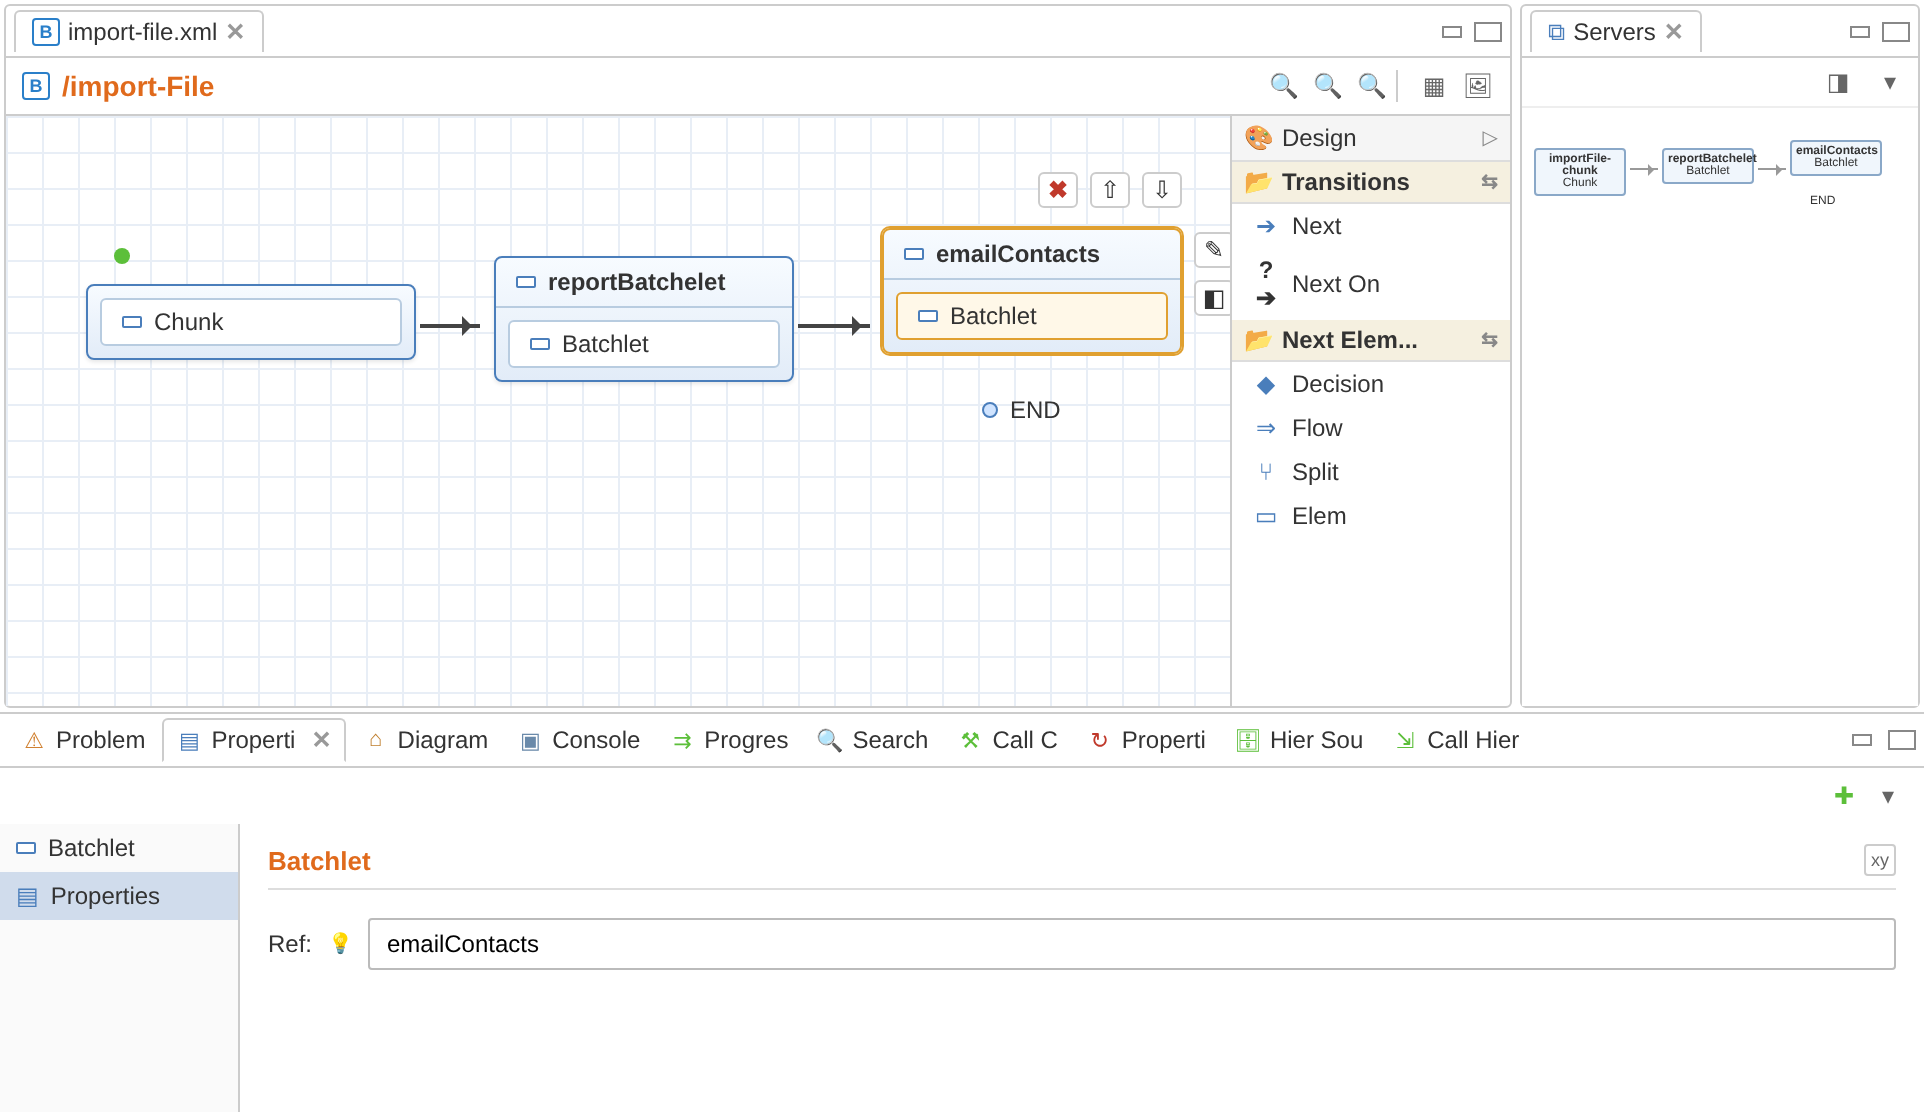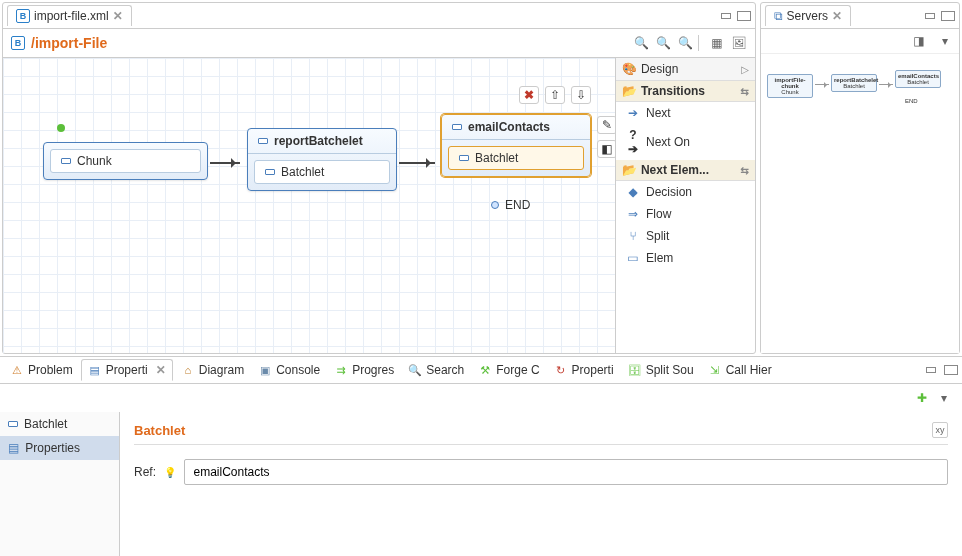--- a/index.html
+++ b/index.html
@@ -272,29 +272,29 @@
       <div class="view-tab">
         <span class="vicon" style="color:#5cbf3a">⇉</span>
         <span>Progres</span>
       </div>
       <div class="view-tab">
         <span class="vicon" style="color:#d9a23a">🔍</span>
         <span>Search</span>
       </div>
       <div class="view-tab">
         <span class="vicon" style="color:#5cbf3a">⚒</span>
-        <span>Forge C</span>
+        <span>Call C</span>
       </div>
       <div class="view-tab">
         <span class="vicon" style="color:#c0392b">↻</span>
         <span>Properti</span>
       </div>
       <div class="view-tab">
         <span class="vicon" style="color:#5cbf3a">🗄</span>
-        <span>Split Sou</span>
+        <span>Hier Sou</span>
       </div>
       <div class="view-tab">
         <span class="vicon" style="color:#5cbf3a">⇲</span>
         <span>Call Hier</span>
       </div>
       <div class="spacer" style="flex:1"></div>
       <span class="win-icon sm"></span>
       <span class="win-icon"></span>
     </div>
 

